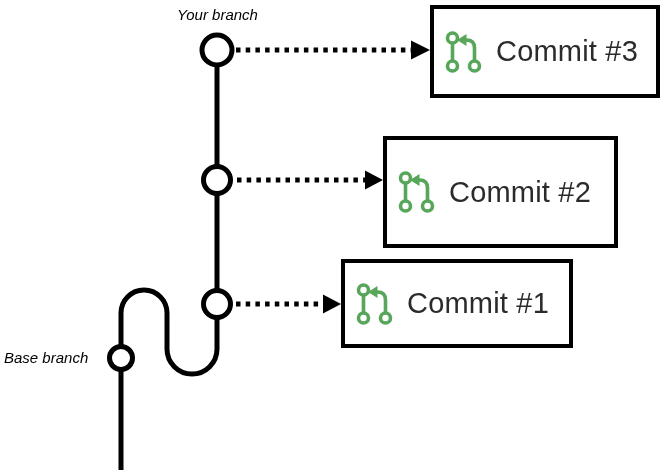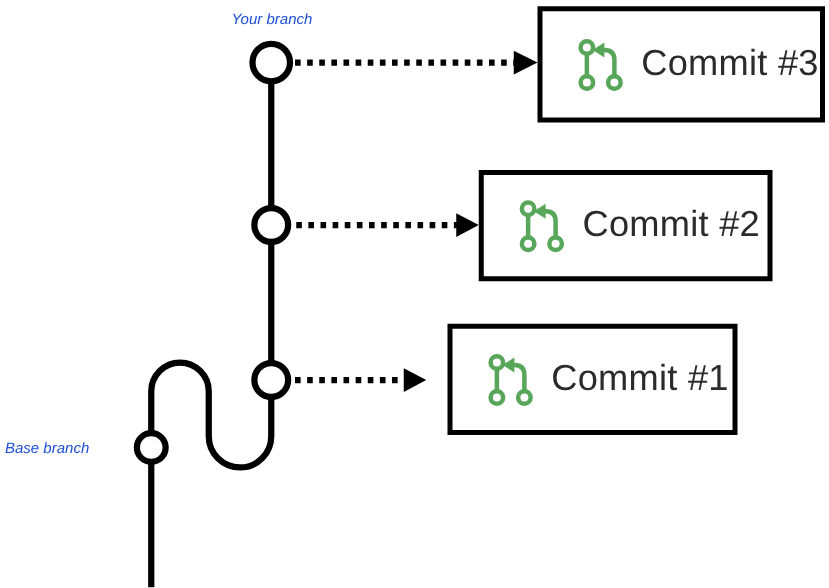--- a/index.html
+++ b/index.html
@@ -15,37 +15,37 @@
     position:relative;
     width:663px;height:470px;
     background:var(--background);
     font-family:"Liberation Sans", sans-serif;
     overflow:hidden;
   }
   .graph-svg{position:absolute;left:0;top:0;}
   .branch-label{
     position:absolute;
     font-style:italic;
-    font-size:12px;
+    font-size:15px;
     line-height:18px;
-    color:#1d4ed8;
+    color:#000000;
   }
   .your-branch-label{left:120px;top:6px;width:195px;text-align:center;}
   .base-branch-label{left:4px;top:349px;width:94px;text-align:left;}
   .commit-box{
     position:absolute;
     background:var(--background);
     border:4px solid var(--box-border);
     display:flex;
     align-items:center;
-    padding-left:27px;
+    padding-left:10px;
   }
   .commit-box-3{left:430px;top:5px;width:230px;height:93px;}
-  .commit-box-2{left:383px;top:136px;width:235px;height:89px;}
-  .commit-box-1{left:341px;top:259px;width:232px;height:89px;margin-left:17px;}
+  .commit-box-2{left:383px;top:136px;width:235px;height:112px;}
+  .commit-box-1{left:341px;top:259px;width:232px;height:89px;}
   .commit-icon{
     width:41px;height:44px;
     color:var(--icon-green);
     flex:0 0 auto;
   }
   .commit-label{
     margin-left:11px;
     font-size:29px;
     letter-spacing:0.2px;
     color:var(--text-color);

